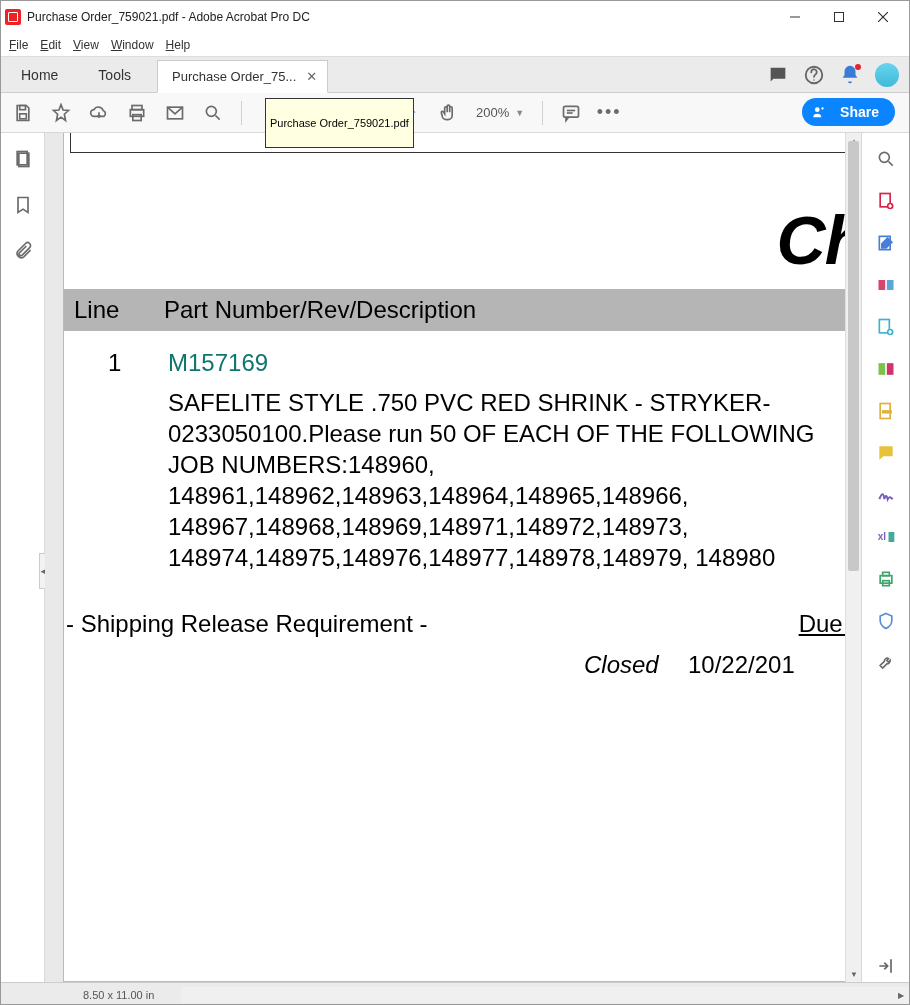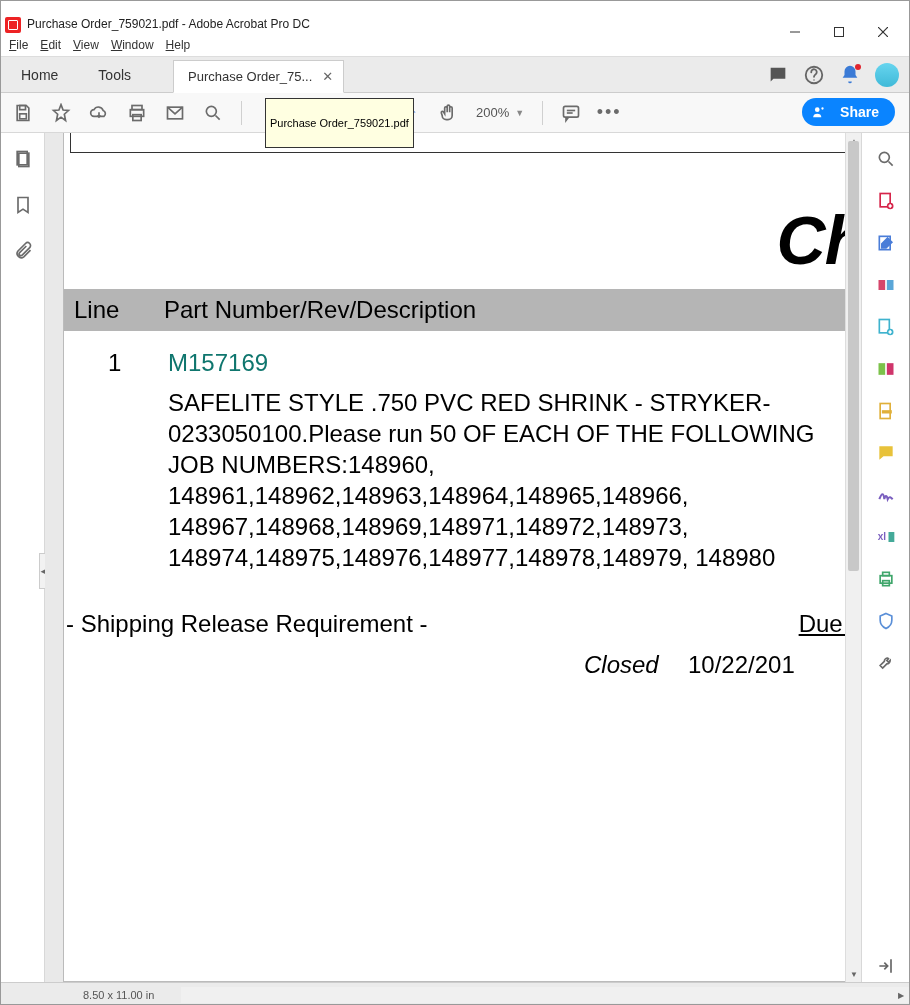--- a/index.html
+++ b/index.html
@@ -1,29 +1,29 @@
 <!DOCTYPE html>
 <html><head>
 <meta charset="utf-8">
 <style>
 * { box-sizing: border-box; margin: 0; padding: 0; }
 body { font-family: "Segoe UI", Arial, sans-serif; font-size: 12px; background: #fff; overflow: hidden; width: 910px; height: 1005px; position: relative; border: 1px solid #999; }
-.titlebar { height: 30px; display: flex; padding: 16px 4px; background: #fff; }
+.titlebar { height: 30px; display: flex; align-items: center; padding: 16px 4px; background: #fff; }
 .titlebar .app-icon { width: 16px; height: 16px; background: #ed2224; border-radius: 2px; position: relative; margin-right: 6px; display:flex;align-items:center;justify-content:center;}
 .titlebar .app-icon::after{content:"";width:8px;height:8px;border:1.5px solid #fff;border-radius:1px;}
 .titlebar .title { font-size: 12px; color: #222; flex:1;}
 .win-controls { display: flex; gap: 0; }
 .win-btn { width: 44px; height: 30px; display: flex; align-items: center; justify-content: center; color:#333;}
 .win-btn svg{width:10px;height:10px;}
 .menubar { height: 24px; display: flex; align-items: center; padding: 0 8px; gap: 12px; border-bottom: 1px solid #ddd; background:#fff;}
 .menubar span { font-size: 12px; color: #333; }
 .menubar span u{text-decoration:underline;}
 .tabbar { height: 36px; background: #ebebeb; display: flex; align-items: flex-end; border-bottom: 1px solid #ccc; position:relative;}
 .tabbar .hometab, .tabbar .toolstab { padding: 9px 20px; font-size: 14px; color: #333; background: #ebebeb;}
-.tabbar .doc-tab { background: #fff; border: 1px solid #ccc; border-bottom: 1px solid #fff; margin-bottom: -1px; padding: 8px 10px 8px 14px; font-size: 13px; color: #333; display:flex;align-items:center;gap:10px; margin-left:22px;}
+.tabbar .doc-tab { background: #fff; border: 1px solid #ccc; border-bottom: 1px solid #fff; margin-bottom: -1px; padding: 8px 10px 8px 14px; font-size: 13px; color: #333; display:flex;align-items:center;gap:10px; margin-left:6px;}
 .tabbar .doc-tab .close-x{font-size:13px;color:#666;}
 .tabbar .right-icons{position:absolute;right:10px;top:0;height:100%;display:flex;align-items:center;gap:14px;}
 .ticon{width:22px;height:22px;display:flex;align-items:center;justify-content:center;color:#666;}
 .bell-dot{position:relative;}
 .bell-dot::after{content:"";position:absolute;top:0;right:0;width:6px;height:6px;background:#e0252f;border-radius:50%;}
 .avatar{width:24px;height:24px;border-radius:50%;background:linear-gradient(#67d5ef,#3fb9d8);}
 .toolbar { height: 40px; display: flex; align-items: center; padding: 0 12px; gap: 18px; border-bottom: 1px solid #d8d8d8; background:#f8f8f8; position:relative;}
 .toolbar .grp{display:flex;align-items:center;gap:18px;}
 .toolbar .sep{width:1px;height:24px;background:#d0d0d0;}
 .tb-icon{width:20px;height:20px;color:#6b6b6b;display:flex;align-items:center;justify-content:center;}

